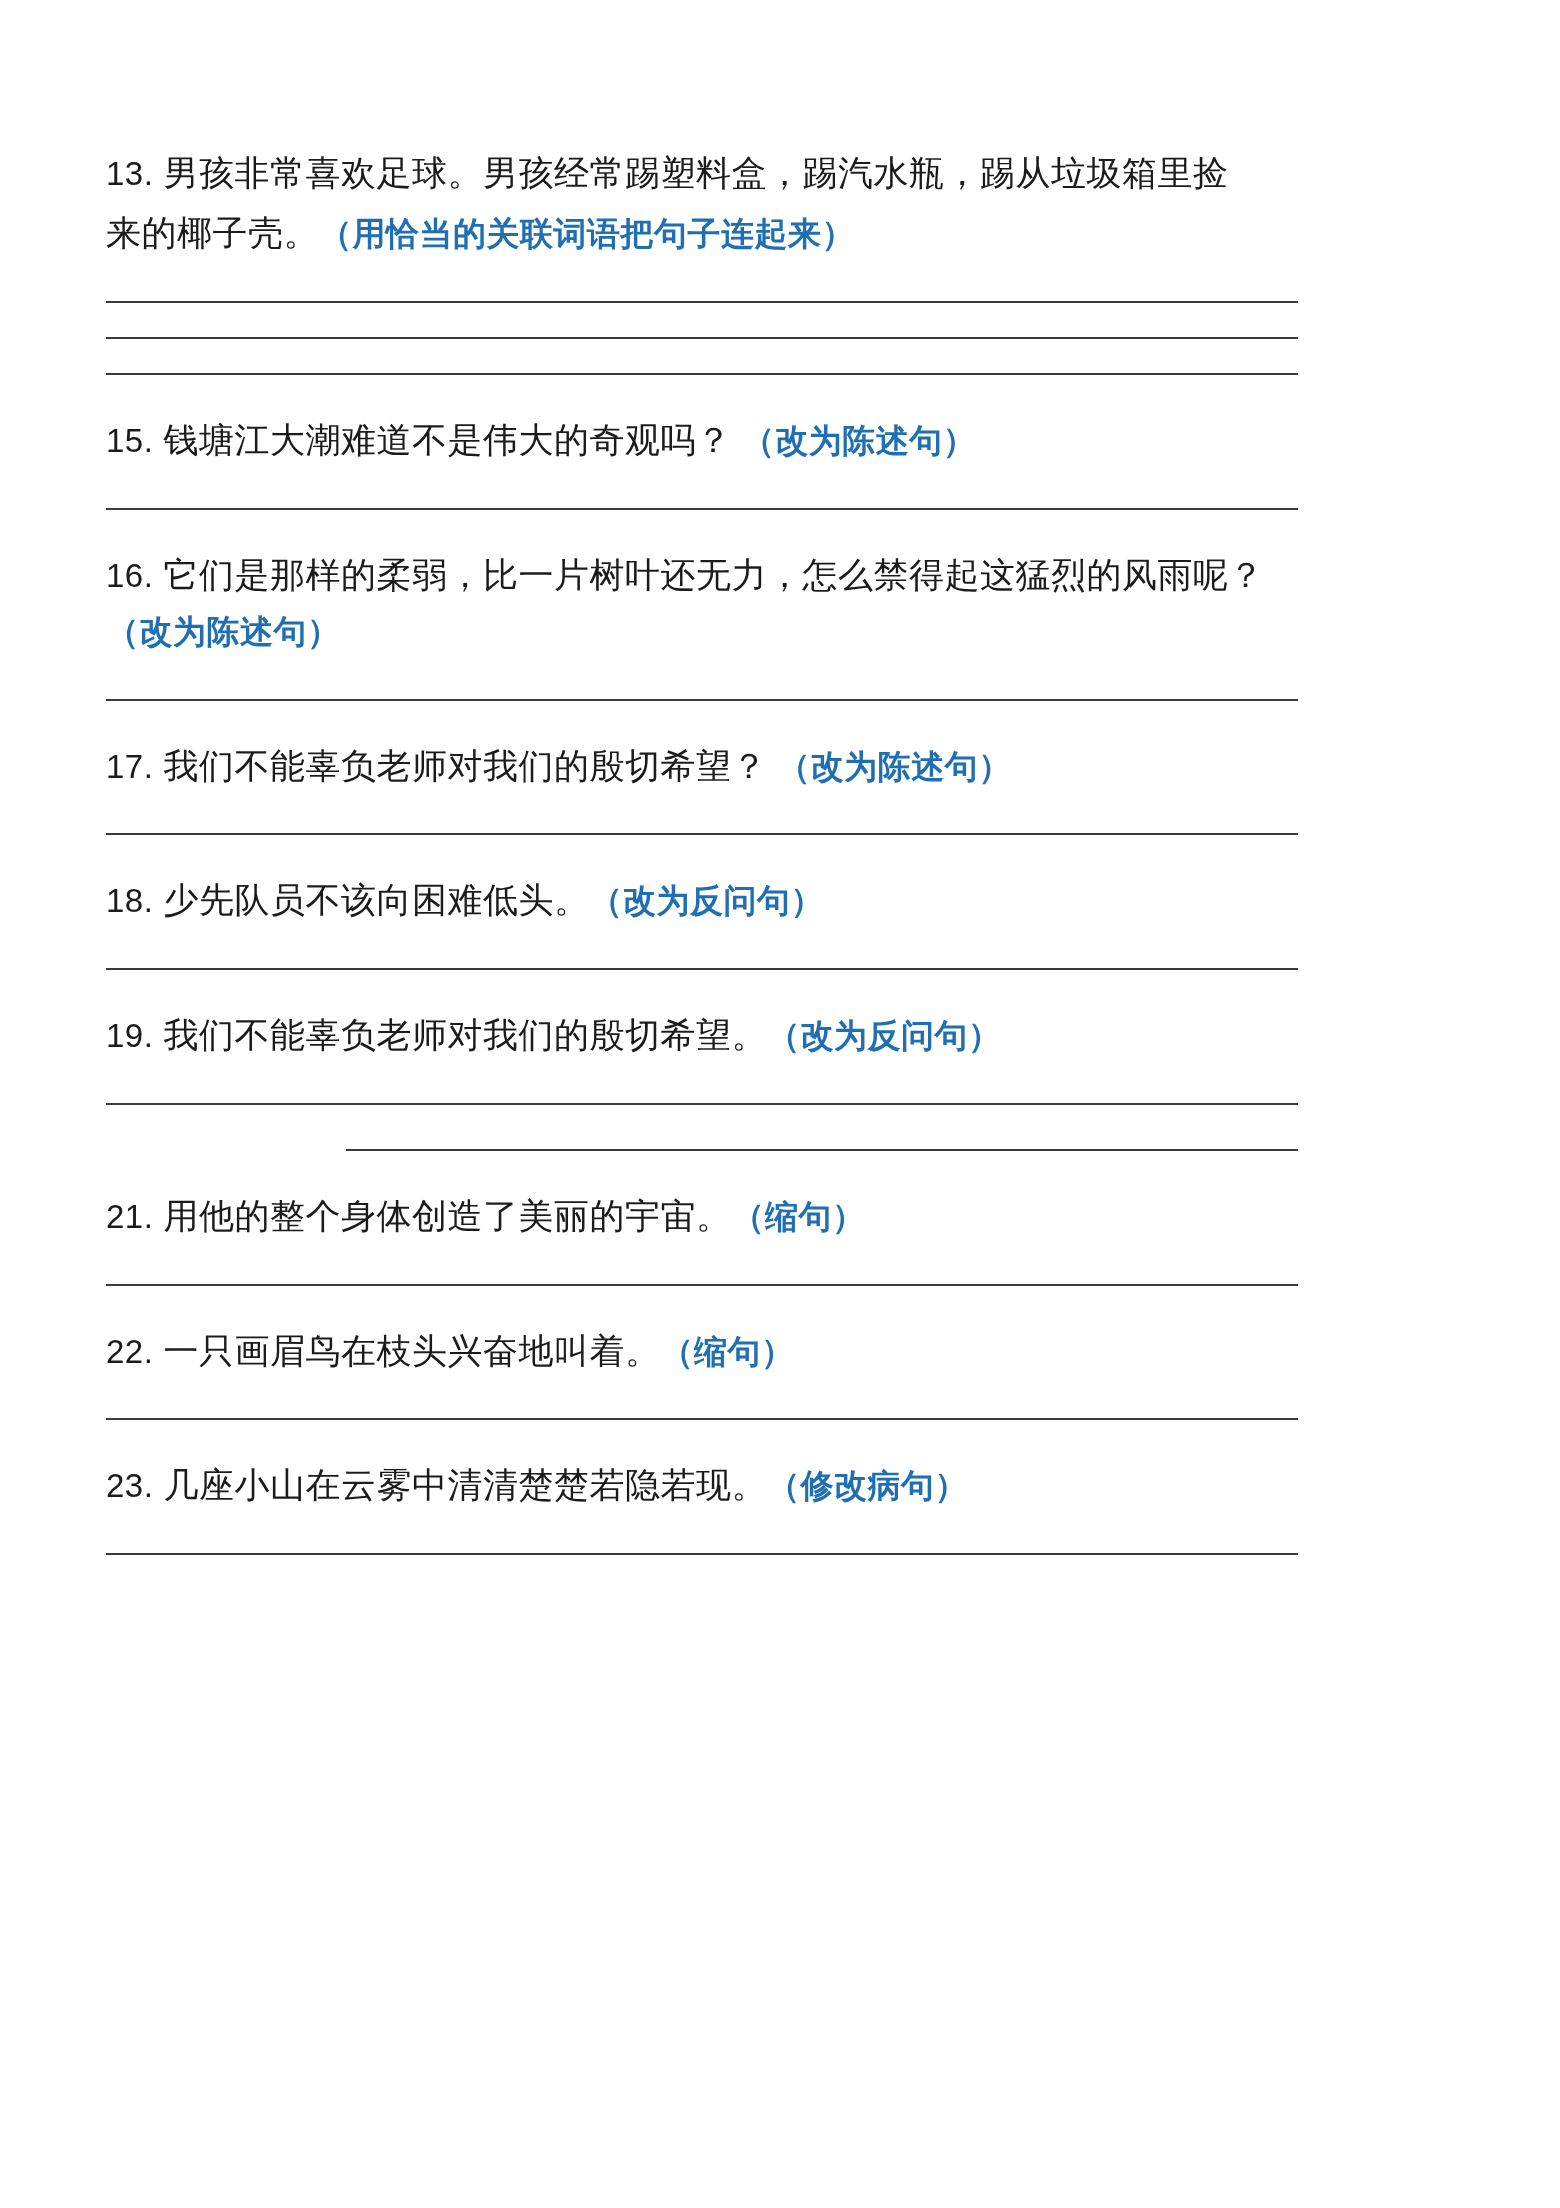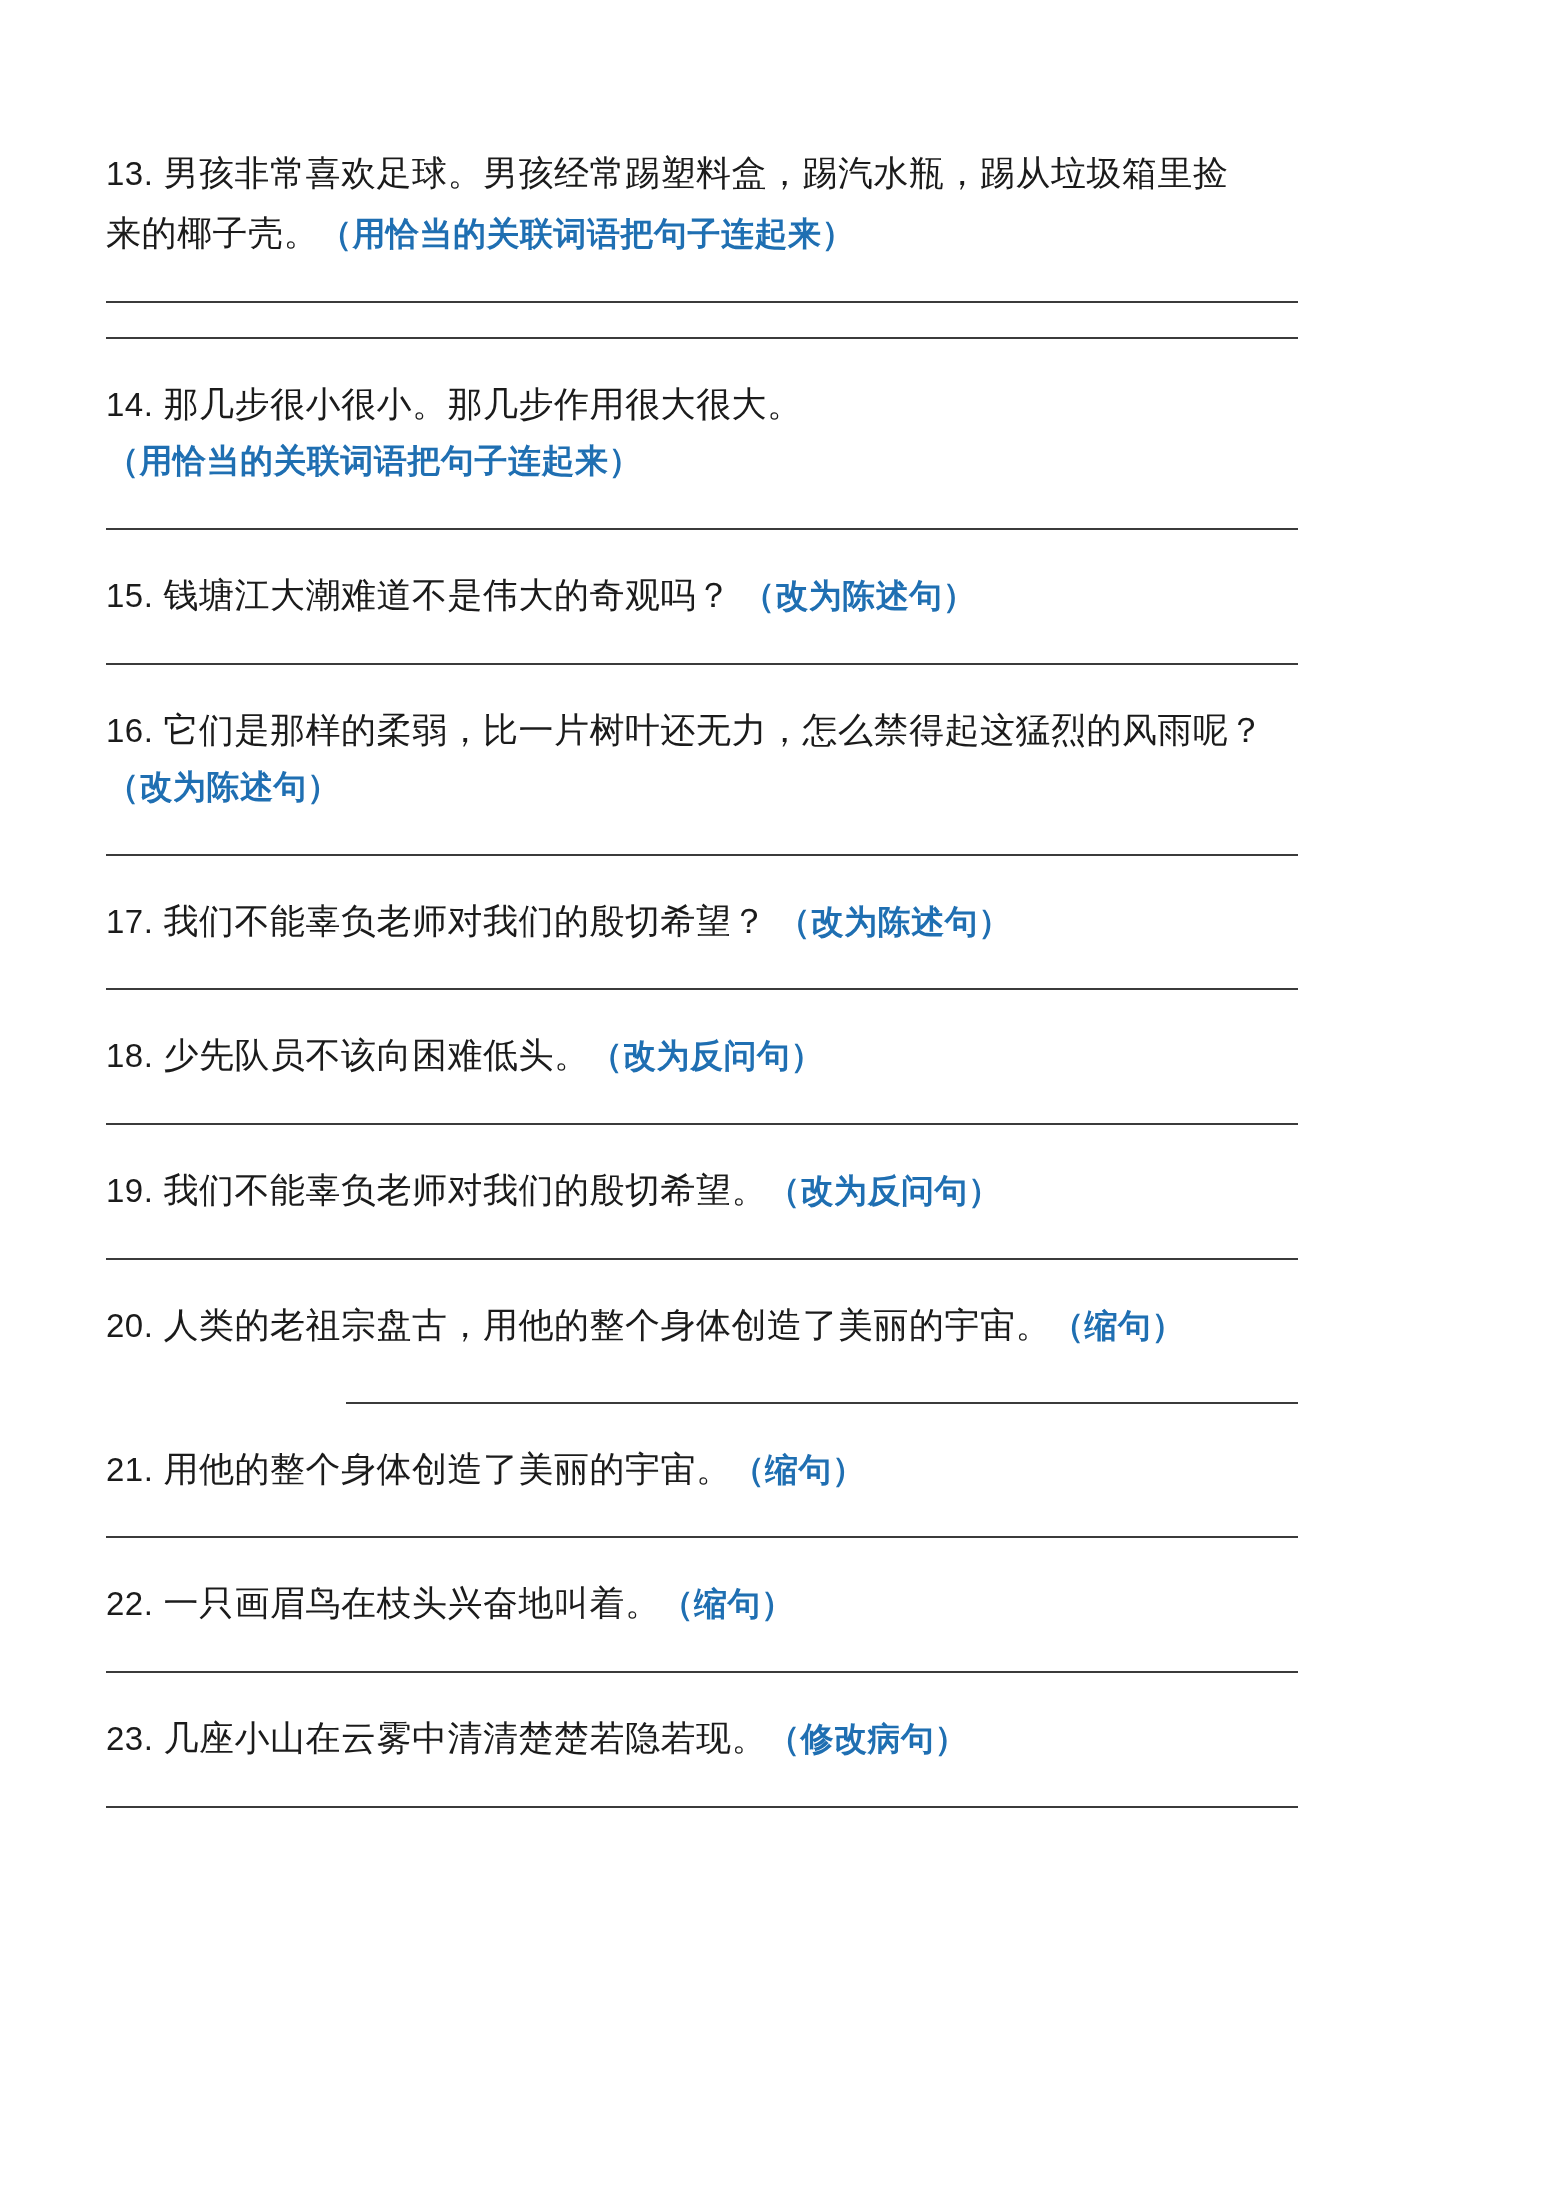--- a/index.html
+++ b/index.html
@@ -66,27 +66,20 @@
   <div class="item">
     <p class="qline">
       <span class="num">13.</span>
       <span>男孩非常喜欢足球。男孩经常踢塑料盒，踢汽水瓶，踢从垃圾箱里捡</span><br>
       <span>来的椰子壳。</span><span class="hint">（用恰当的关联词语把句子连起来）</span>
     </p>
   </div>
   <hr class="rule">
   <hr class="rule">
 
-  <div class="item">
-    <p class="qline">
-      <span class="num">14.</span>
-      <span>那几步很小很小。那几步作用很大很大。</span><br>
-      <span class="hint hint-block">（用恰当的关联词语把句子连起来）</span>
-    </p>
-  </div>
   <hr class="rule">
 
   <div class="item">
     <p class="qline">
       <span class="num">15.</span>
       <span>钱塘江大潮难道不是伟大的奇观吗？</span>
       <span class="hint">（改为陈述句）</span>
     </p>
   </div>
   <hr class="rule">
@@ -118,26 +111,20 @@
   <hr class="rule tight">
 
   <div class="item">
     <p class="qline">
       <span class="num">19.</span>
       <span>我们不能辜负老师对我们的殷切希望。</span><span class="hint">（改为反问句）</span>
     </p>
   </div>
   <hr class="rule tight">
 
-  <div class="item">
-    <p class="qline">
-      <span class="num">20.</span>
-      <span>人类的老祖宗盘古，用他的整个身体创造了美丽的宇宙。</span><span class="hint">（缩句）</span>
-    </p>
-  </div>
   <hr class="rule short">
 
   <div class="item">
     <p class="qline">
       <span class="num">21.</span>
       <span>用他的整个身体创造了美丽的宇宙。</span><span class="hint">（缩句）</span>
     </p>
   </div>
   <hr class="rule tight">
 

